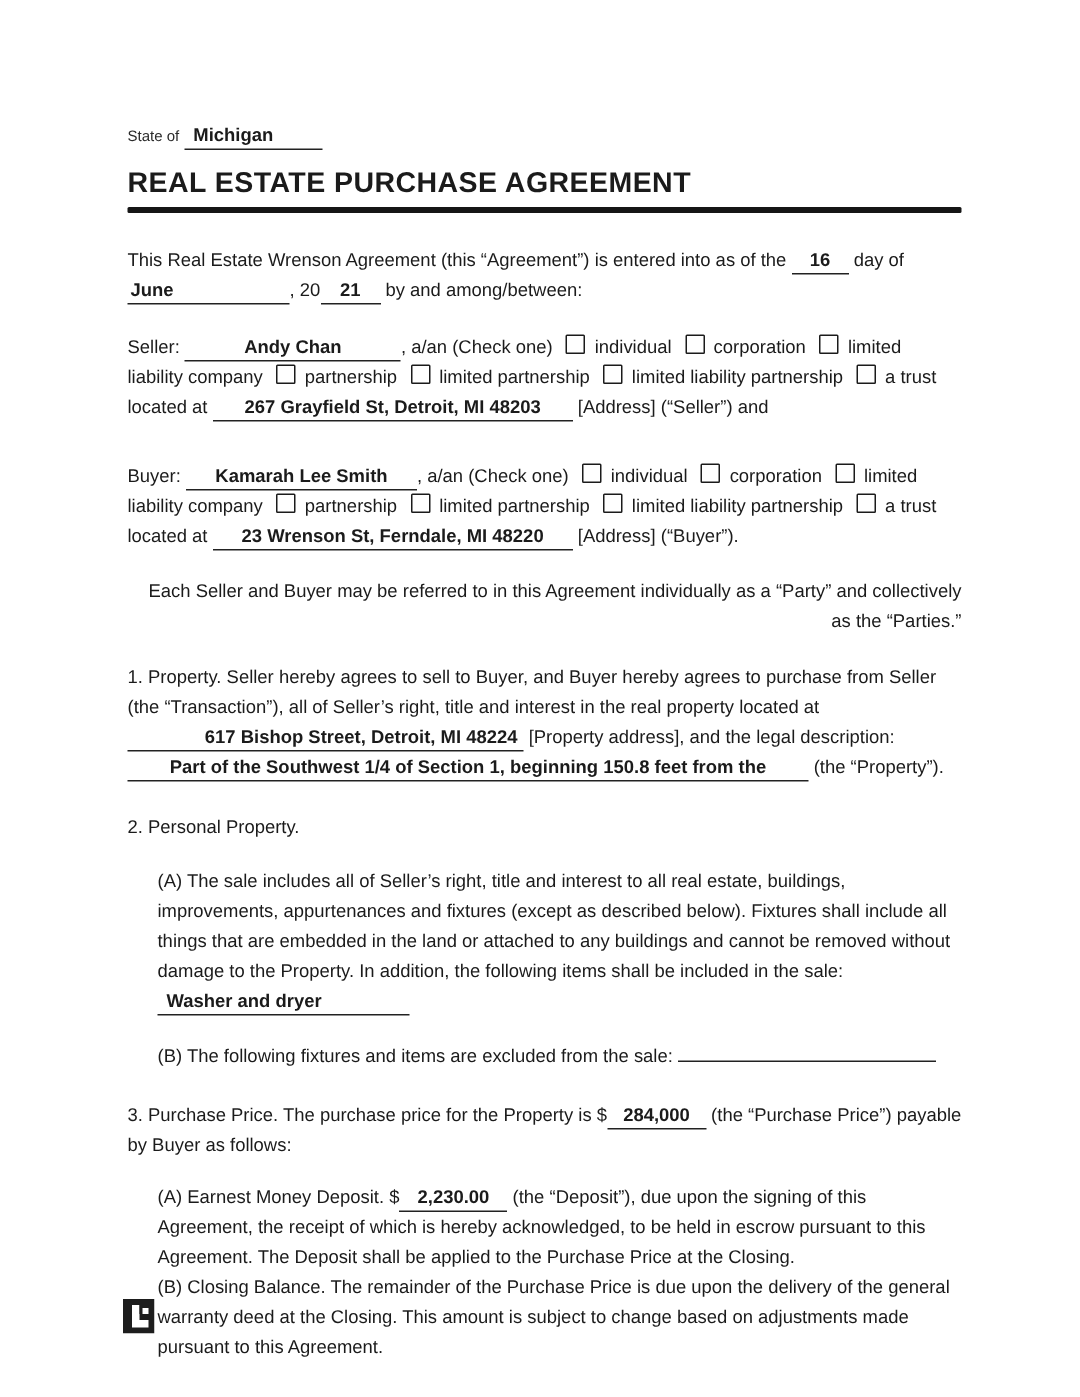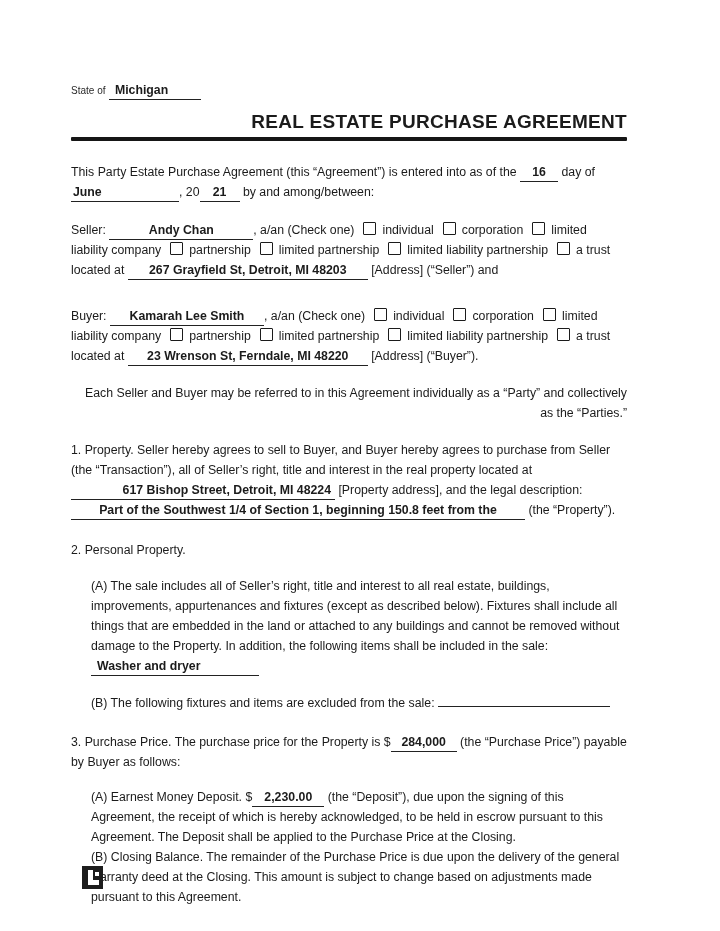--- a/index.html
+++ b/index.html
@@ -2,21 +2,21 @@
 <html><head>
 <meta charset="utf-8">
 <style>
   html,body{margin:0;padding:0;}
   body{
     width:720px;height:931px;position:relative;overflow:hidden;
     background:#ffffff;color:#1b1b1b;
     font-family:"Liberation Sans","DejaVu Sans",sans-serif;
     font-size:12.3px;line-height:20px;
   }
-  .sheet{position:absolute;left:71px;top:80px;width:556px;}
+  .sheet{position:absolute;left:85px;top:80px;width:556px;}
   .b{font-weight:normal;}
   .small{font-size:10px;color:#2a2a2a;}
   
   .fill{
     display:inline-block;font-weight:bold;border-bottom:1.4px solid #222222;
     text-align:center;padding:0 4px 0 4px;line-height:15px;height:16px;
     vertical-align:baseline;white-space:nowrap;
   }
   .f-state{min-width:82px;text-align:left;padding-left:6px;}
   .f-day{min-width:30px;}
@@ -25,21 +25,21 @@
   .f-name-s{min-width:136px;}
   .f-name-b{min-width:146px;}
   .f-addr{min-width:232px;}
   .f-prop{min-width:252px;text-align:right;padding-left:8px;}
   .f-legal{min-width:446px;text-align:center;padding-left:4px;}
   .f-items{min-width:158px;text-align:left;padding-left:6px;}
   .f-blank{min-width:164px;}
   .f-price{min-width:58px;}
   .f-deposit{min-width:64px;}
   
-  .title{ text-align:right;font-weight:bold;font-size:19px;letter-spacing:.3px;
+  .title{ text-align:left;font-weight:bold;font-size:19px;letter-spacing:.3px;
     margin-top:10px;line-height:22px;}
   .title-rule{height:4px;background:#161616;margin-top:4px;border-radius:1px;}
   
   .cb{
     display:inline-block;width:11px;height:11px;border:1.6px solid #1b1b1b;
     border-radius:1px;vertical-align:-1px;margin:0 6px 0 9px;background:#fff;
   }
   .opt{white-space:normal;}
   
   .p-intro{margin-top:21px;}
@@ -64,21 +64,21 @@
   <div class="line">
     <span class="small">State of</span>
     <span class="fill f-state">Michigan</span>
   </div>
 
   <div class="title">REAL ESTATE PURCHASE AGREEMENT</div>
   <div class="title-rule"></div>
 
   <div class="p-intro">
     <div class="line">
-      <span>This Party Estate Purchase Agreement (this “Agreement”) is entered into as of the</span>
+      <span>This Real Estate Wrenson Agreement (this “Agreement”) is entered into as of the</span>
       <span class="fill f-day">16</span>
       <span>day of</span>
     </div>
     <div class="line">
       <span class="fill f-month">June</span><span>, 20</span><span class="fill f-year">21</span>
       <span>by and among/between:</span>
     </div>
   </div>
 
   <div class="p-seller">

